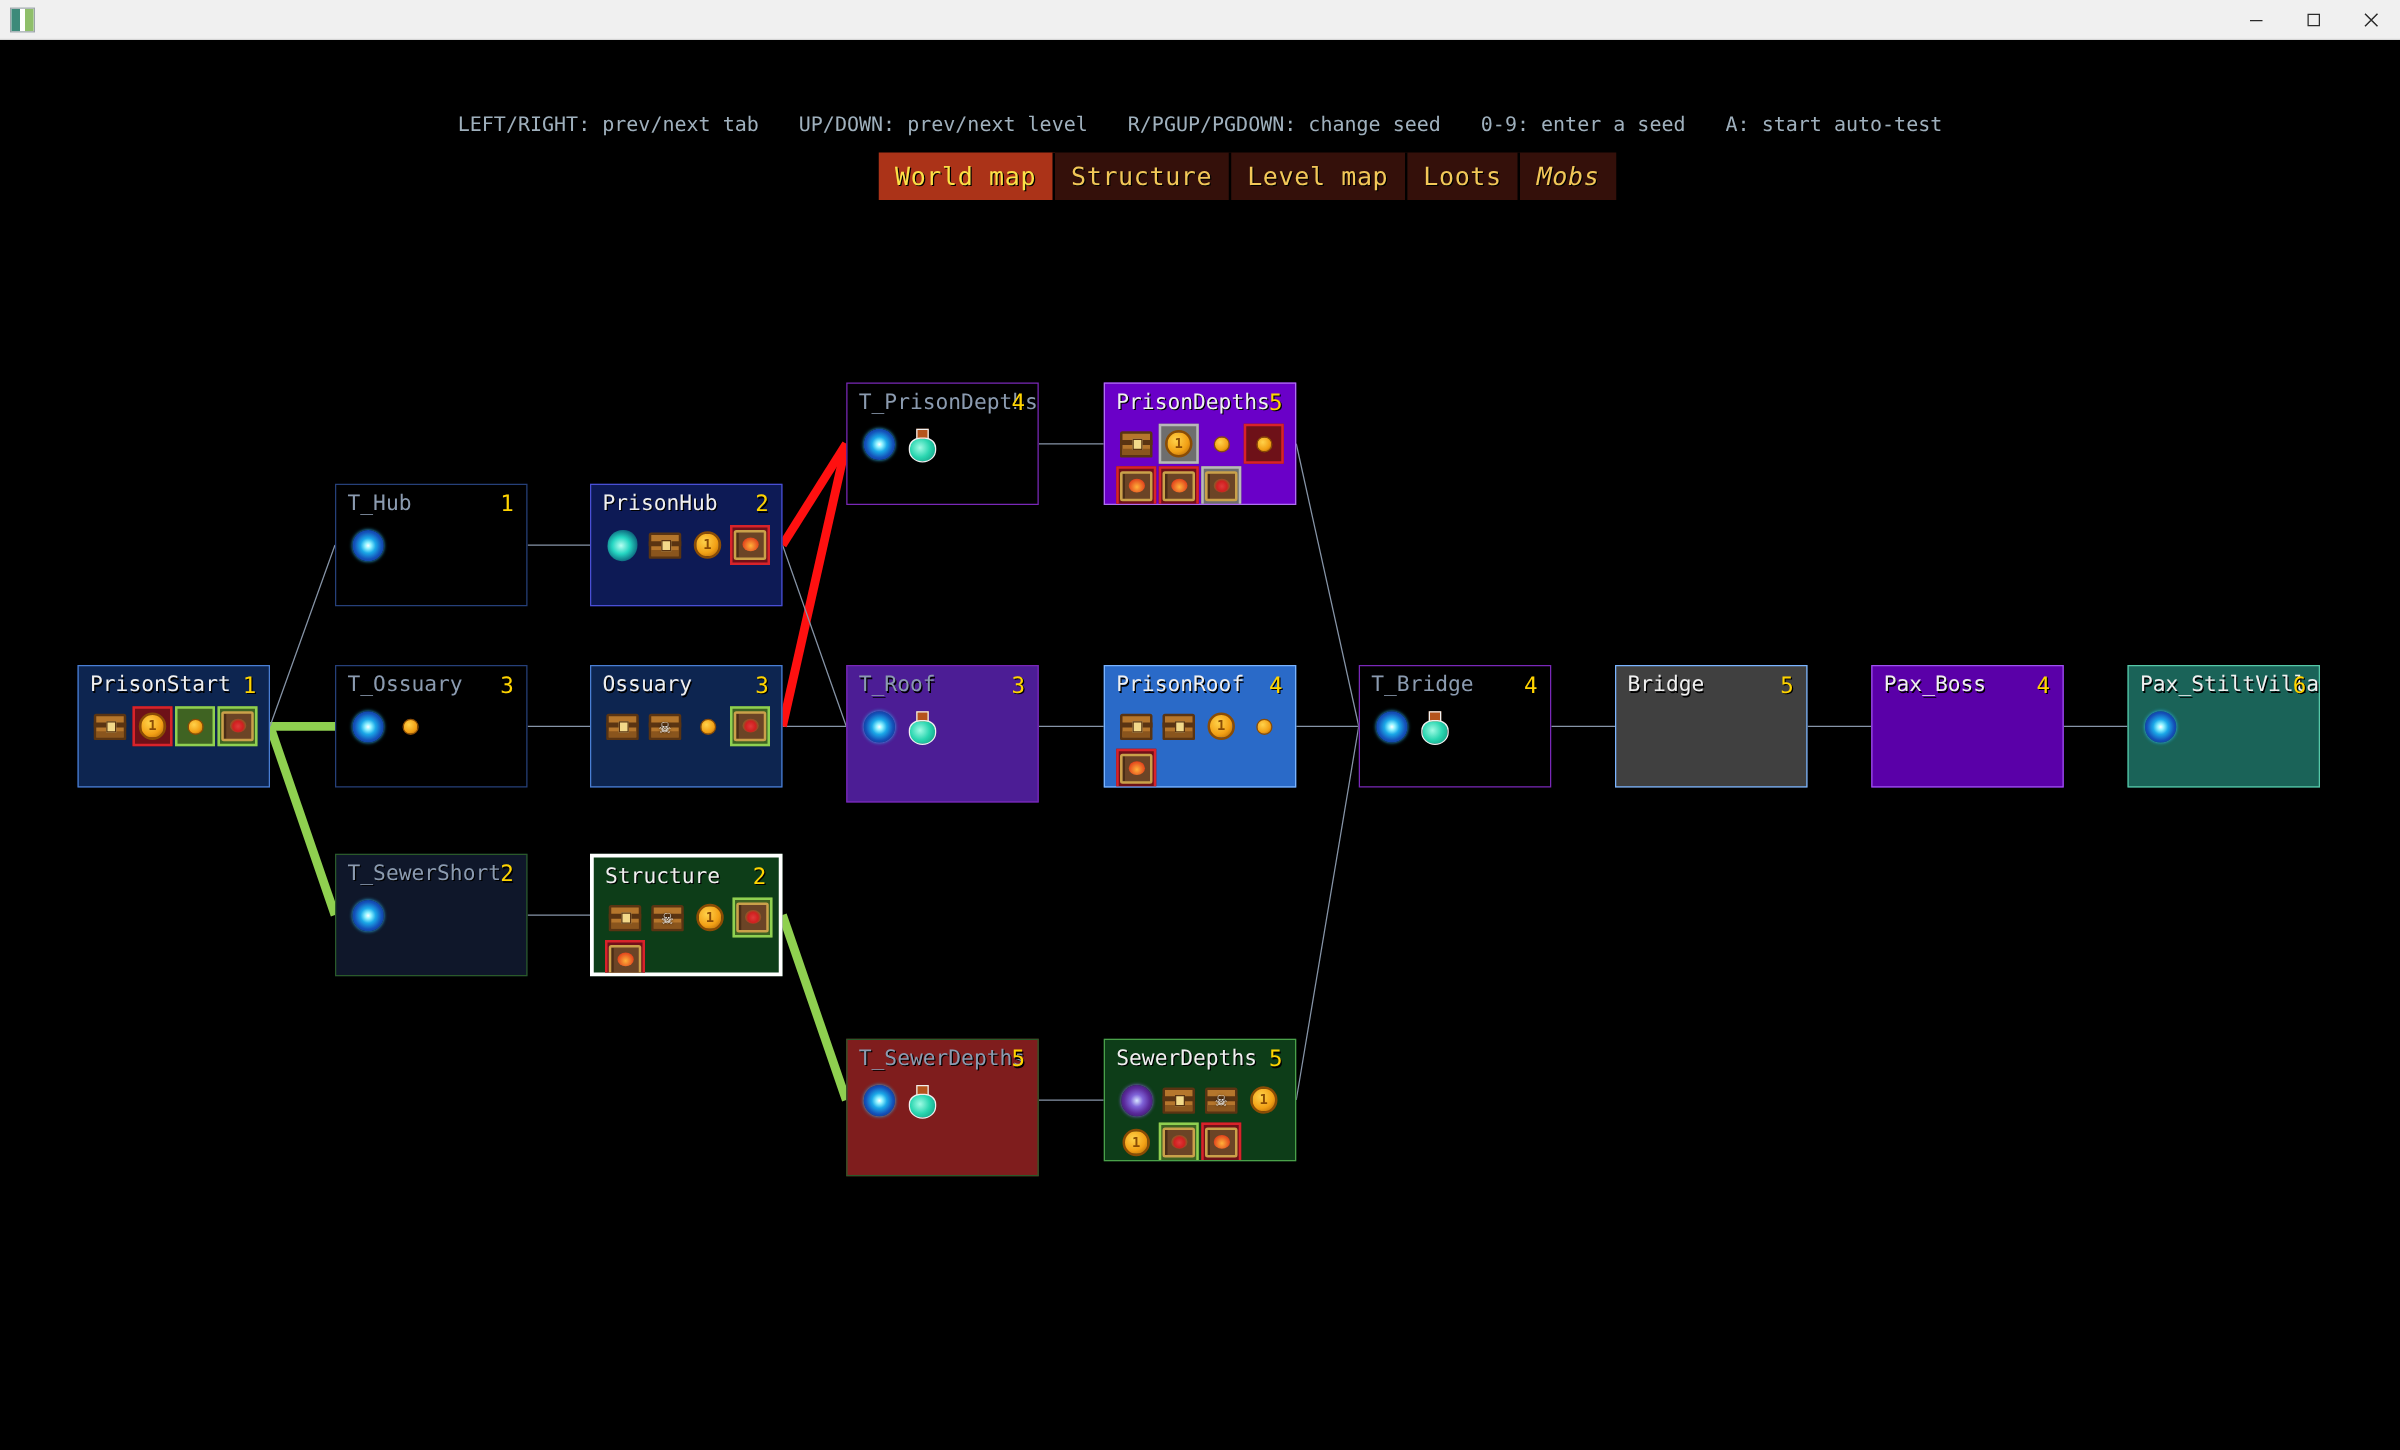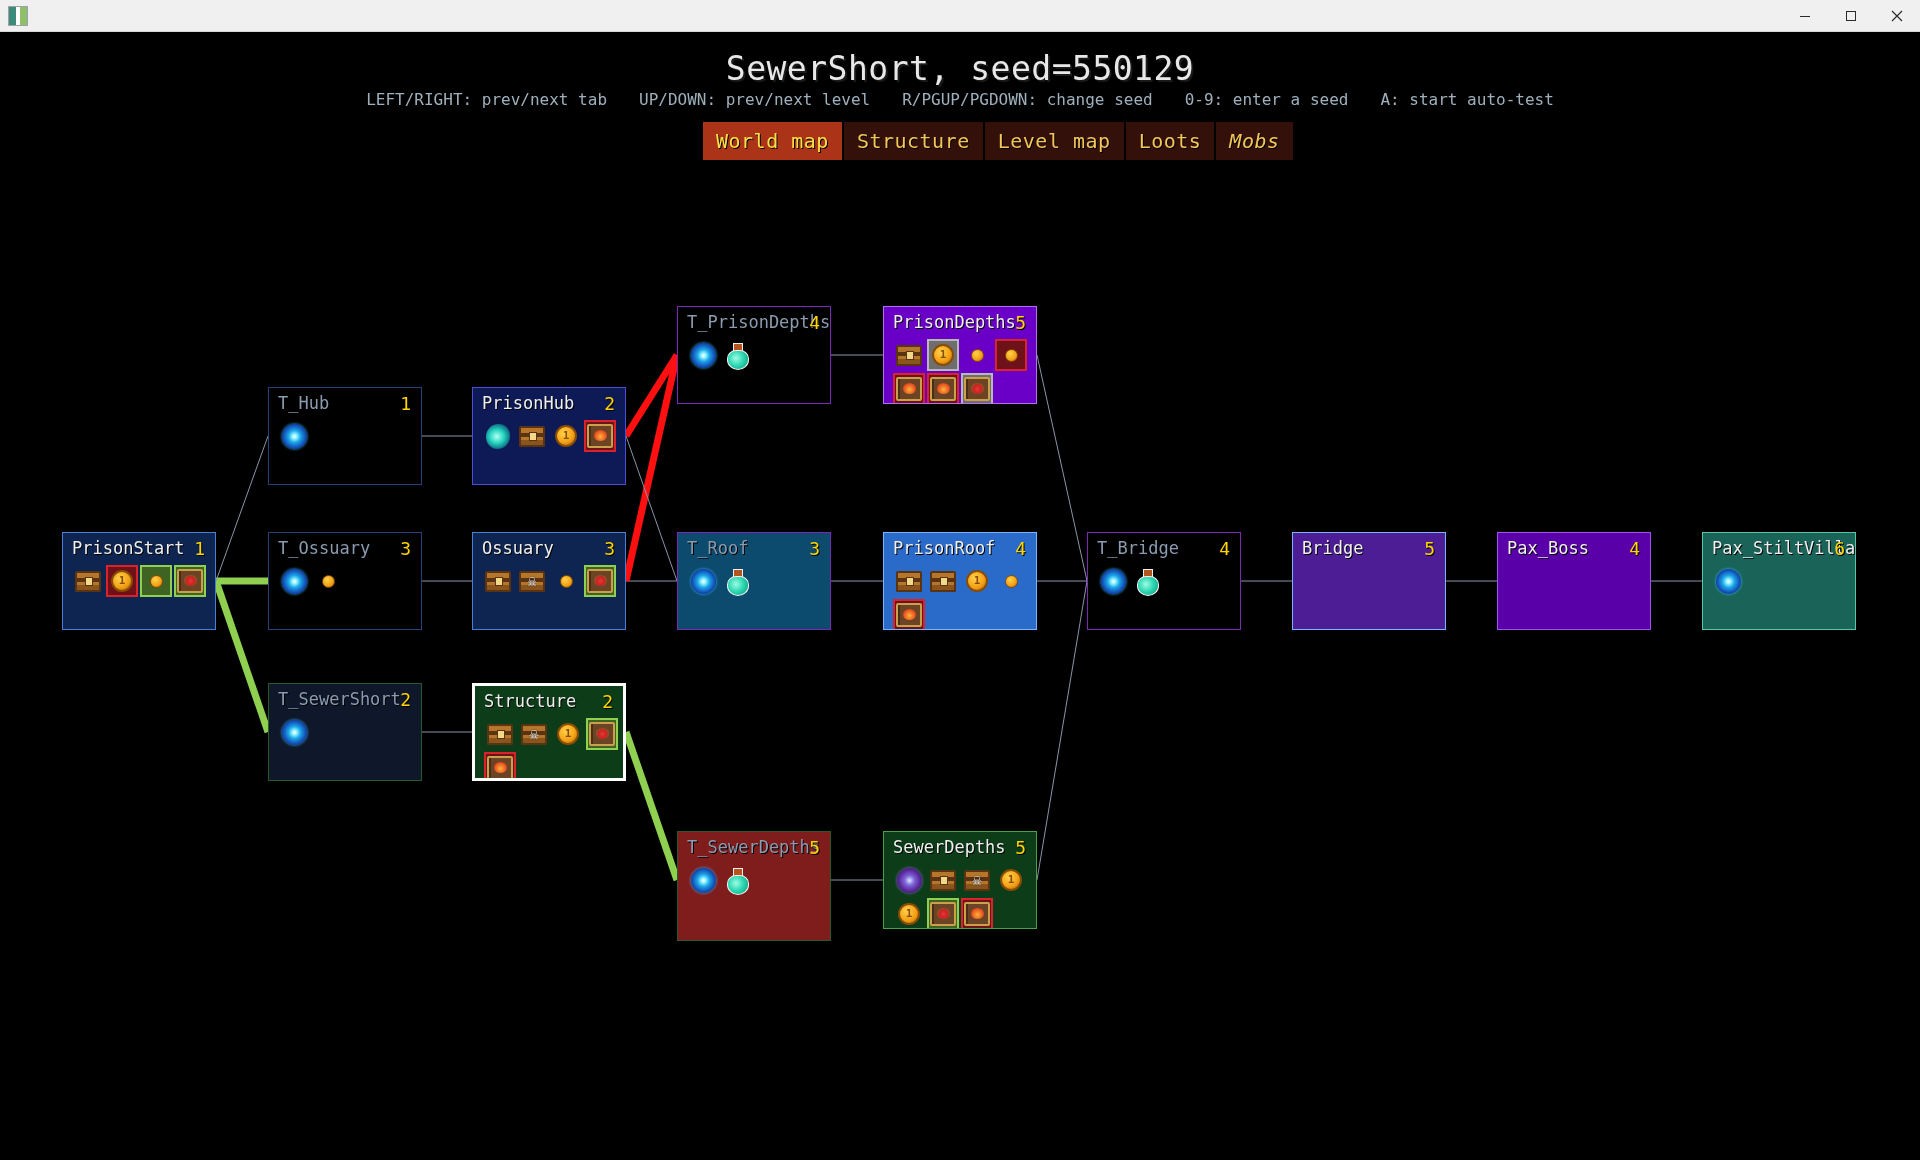--- a/index.html
+++ b/index.html
@@ -205,21 +205,20 @@
     <div class="win-btn close">
       <svg width="12" height="12" viewBox="0 0 12 12">
           <path d="M1 1 L11 11 M11 1 L1 11" stroke="currentColor" stroke-width="1.2" fill="none"></path>
         </svg>
     </div>
   </div>
 </div>
 
 <div id="canvas">
 
-  <div id="page-title">SewerShort, seed=550129</div>
   <div id="help-line"><span>LEFT/RIGHT: prev/next tab</span><span>UP/DOWN: prev/next level</span><span>R/PGUP/PGDOWN: change seed</span><span>0-9: enter a seed</span><span>A: start auto-test</span></div>
   <div id="tabs">
       <div class="tab active">World map</div>
       <div class="tab">Structure</div>
       <div class="tab">Level map</div>
       <div class="tab">Loots</div>
       <div class="tab">Mobs</div>
     </div>
 
   <div id="graph">
@@ -401,21 +400,21 @@
               <span class="ic-portal"></span>
             </span>
           </div>
           <div class="slot">
             <span class="ic" style="display: flex; align-items: center; justify-content: center; width: 30px; height: 28px;">
               <span class="ic-potion"></span>
             </span>
           </div>
         </div>
       </div>
-      <div class="node dim" style="left: 677px; top: 500px; width: 154px; height: 98px; background: #0c4a6e; border-color: rgb(122, 40, 184);">
+      <div class="node dim" style="left: 677px; top: 500px; width: 154px; height: 110px; background: #4c1d95; border-color: rgb(122, 40, 184);">
         <div class="node-title">T_Roof</div>
         <div class="node-level">3</div>
         <div class="node-items">
           <div class="slot">
             <span class="ic" style="display: flex; align-items: center; justify-content: center; width: 30px; height: 28px;">
               <span class="ic-portal"></span>
             </span>
           </div>
           <div class="slot">
             <span class="ic" style="display: flex; align-items: center; justify-content: center; width: 30px; height: 28px;">
@@ -562,21 +561,21 @@
               <span class="ic-portal"></span>
             </span>
           </div>
           <div class="slot">
             <span class="ic" style="display: flex; align-items: center; justify-content: center; width: 30px; height: 28px;">
               <span class="ic-potion"></span>
             </span>
           </div>
         </div>
       </div>
-      <div class="node" style="left: 1292px; top: 500px; width: 154px; height: 98px; background: #4c1d95; border-color: rgb(122, 180, 255);">
+      <div class="node" style="left: 1292px; top: 500px; width: 154px; height: 98px; background: #404040; border-color: rgb(122, 180, 255);">
         <div class="node-title">Bridge</div>
         <div class="node-level">5</div>
       </div>
       <div class="node" style="left: 1497px; top: 500px; width: 154px; height: 98px; background: rgb(90, 0, 168); border-color: rgb(160, 80, 240);">
         <div class="node-title">Pax_Boss</div>
         <div class="node-level">4</div>
       </div>
       <div class="node" style="left: 1702px; top: 500px; width: 154px; height: 98px; background: rgb(26, 99, 88); border-color: rgb(86, 200, 168);">
         <div class="node-title">Pax_StiltVillage</div>
         <div class="node-level">6</div>

